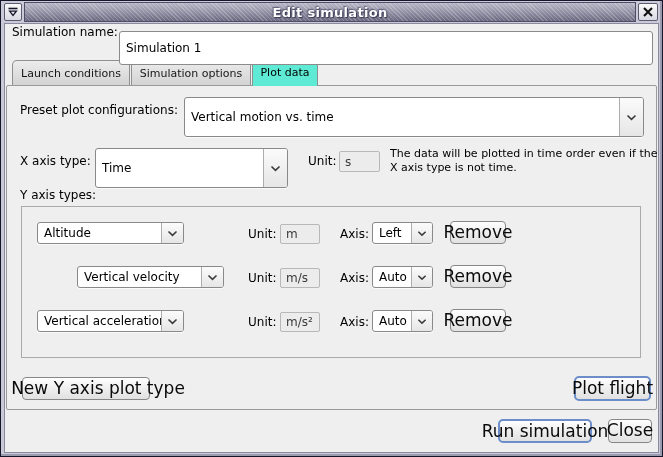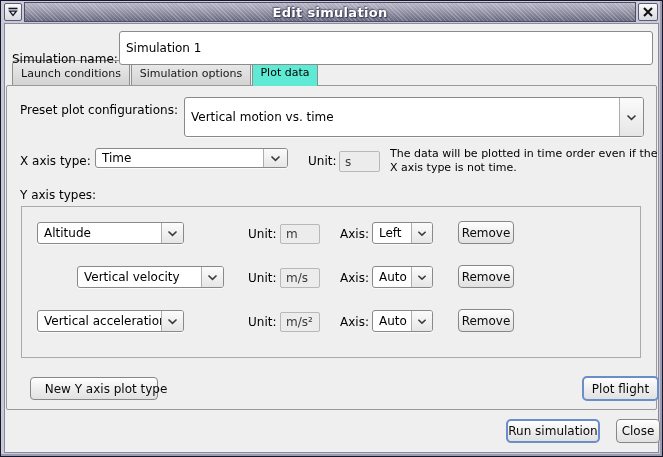--- a/index.html
+++ b/index.html
@@ -52,24 +52,24 @@
     border: 1px solid #898989; border-radius: 3px; overflow: hidden; cursor: pointer; z-index: 4;
     box-shadow: 0 1px 0 rgba(255,255,255,0.7);
   }
   .combo .val { flex: 1; display: flex; align-items: center; padding: 0 6px; font-size: 12px; color: #000; white-space: nowrap; overflow: hidden; }
   .combo .arrow {
     width: 24px; flex: 0 0 auto; display: flex; align-items: center; justify-content: center;
     border-left: 1px solid #adadad; background: linear-gradient(#fbfbfb, #e6e6e6);
   }
 
   .btn {
-    position: absolute; display: flex; align-items: center; justify-content: center;
+    position: absolute; display: flex; justify-content: center;
     background: linear-gradient(#fefefe, #ededed 55%, #e1e1e1);
     border: 1px solid #878787; border-radius: 4px;
-    font-size: 12px; color: #0a0a0a; cursor: pointer; white-space: nowrap; z-index: 4; margin-left: 8px;
+    font-size: 17px; color: #0a0a0a; cursor: pointer; white-space: nowrap; z-index: 4;
   }
   .btn.focus { border: 2px solid #6b8dc9; border-radius: 5px; }
 
   .tab {
     position: absolute; display: flex; align-items: center; justify-content: center;
     font-size: 11px; color: #161616; cursor: pointer;
     border: 1px solid #8f8f8f; border-bottom: none; border-radius: 5px 5px 0 0;
     background: linear-gradient(#ececec, #d3d3d3); z-index: 2; text-align: right;
   }
   .tab.sel {
@@ -104,21 +104,21 @@
   <div class="tb-btn" style="left:638px; top:3px; width:20px; height:18px;">
     <span style="display:flex;">
       <svg width="12" height="12" viewBox="0 0 12 12">
         <path d="M2 2 L10 10 M10 2 L2 10" stroke="#111" stroke-width="2.1" fill="none"></path>
       </svg>
     </span>
   </div>
 
   <div class="content-bg"></div>
 
-  <span class="lbl" style="left:12px; top:52px;">Simulation name:</span>
+  <span class="lbl" style="left:12px; top:25px;">Simulation name:</span>
   <input class="tfield" style="left: 119px; top: 31px; width: 534px; height: 22px;" value="Simulation 1">
 
   <div class="tab" style="left:12px; top:60px; width:118px; height:25px;">
     <span>Launch conditions</span>
   </div>
   <div class="tab" style="left:131px; top:60px; width:120px; height:25px;">
     <span>Simulation options</span>
   </div>
   <div class="tab sel" style="left:252px; top:57px; width:66px; height:29px;">
     <span>Plot data</span>
@@ -130,21 +130,21 @@
   <div class="combo" style="left:184px; top:97px; width:460px; height:40px;">
     <span class="val">Vertical motion vs. time</span>
     <span class="arrow">
       <svg width="11" height="7" viewBox="0 0 11 7">
           <path d="M1.5 1.5 L5.5 5.3 L9.5 1.5" fill="none" stroke="#3a3a3a" stroke-width="1.6"></path>
         </svg>
     </span>
   </div>
 
   <span class="lbl" style="left:20px; top:154px;">X axis type:</span>
-  <div class="combo" style="left:95px; top:148px; width:193px; height:20px;text-align:center;">
+  <div class="combo" style="left:95px; top:148px; width:193px; height:40px;text-align:center;">
     <span class="val">Time</span>
     <span class="arrow">
       <svg width="11" height="7" viewBox="0 0 11 7">
           <path d="M1.5 1.5 L5.5 5.3 L9.5 1.5" fill="none" stroke="#3a3a3a" stroke-width="1.6"></path>
         </svg>
     </span>
   </div>
   <span class="lbl" style="left:308px; top:154px;">Unit:</span>
   <div class="dfield" style="left:339px; top:151px; width:41px; height:21px;">s</div>
   <div class="note" style="left:390px; top:147px; width:273px;">The data will be plotted in time order even if the X axis type is not time.</div>

